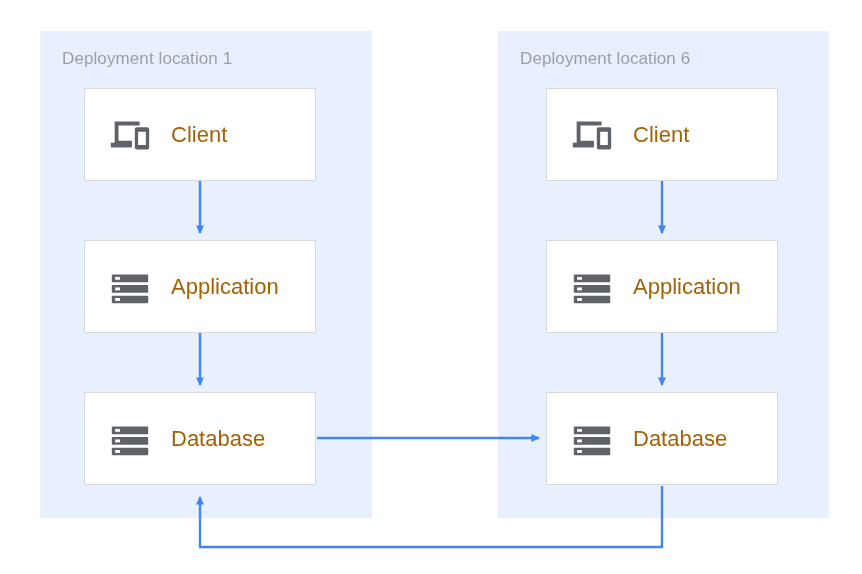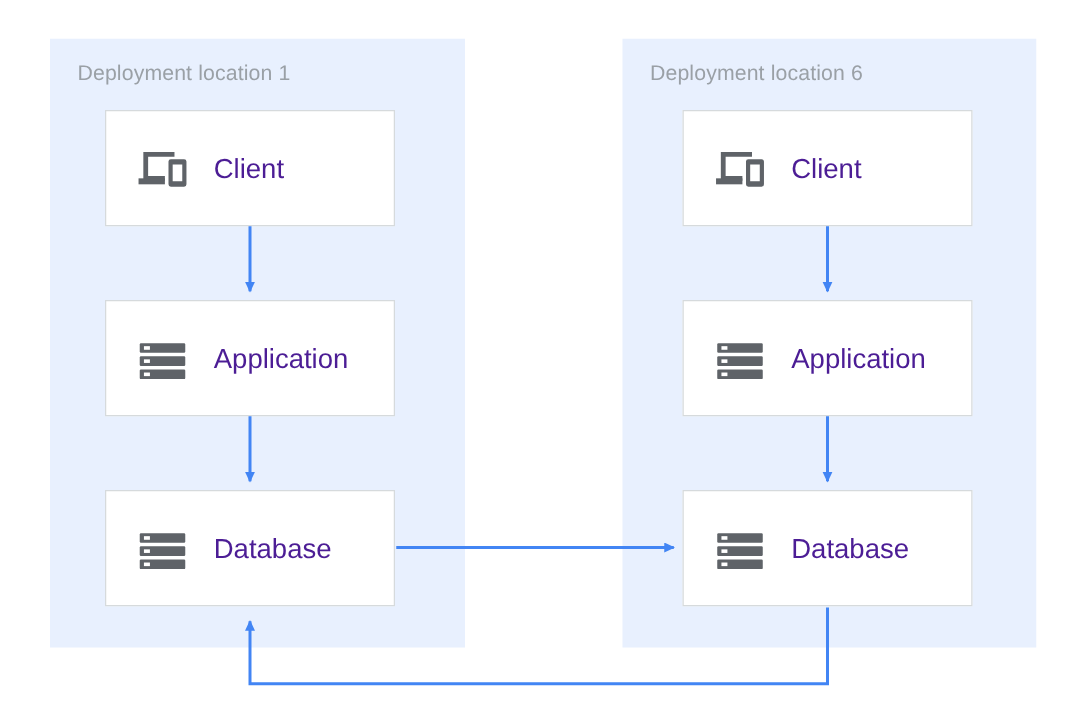--- a/index.html
+++ b/index.html
@@ -52,21 +52,21 @@
   .node-icon {
     flex: 0 0 auto;
     width: 46px;
     height: 46px;
     display: block;
   }
   .node-label {
     margin-left: 18px;
     font-size: 22px;
     line-height: 26px;
-    color: #4c1d95;
+    color: #a16207;
     white-space: nowrap;
   }
   
   #node-client-1 { left: 84px; top: 88px; }
   #node-app-1    { left: 84px; top: 240px; }
   #node-db-1     { left: 84px; top: 392px; }
   
   #node-client-2 { left: 546px; top: 88px; }
   #node-app-2    { left: 546px; top: 240px; }
   #node-db-2     { left: 546px; top: 392px; }

